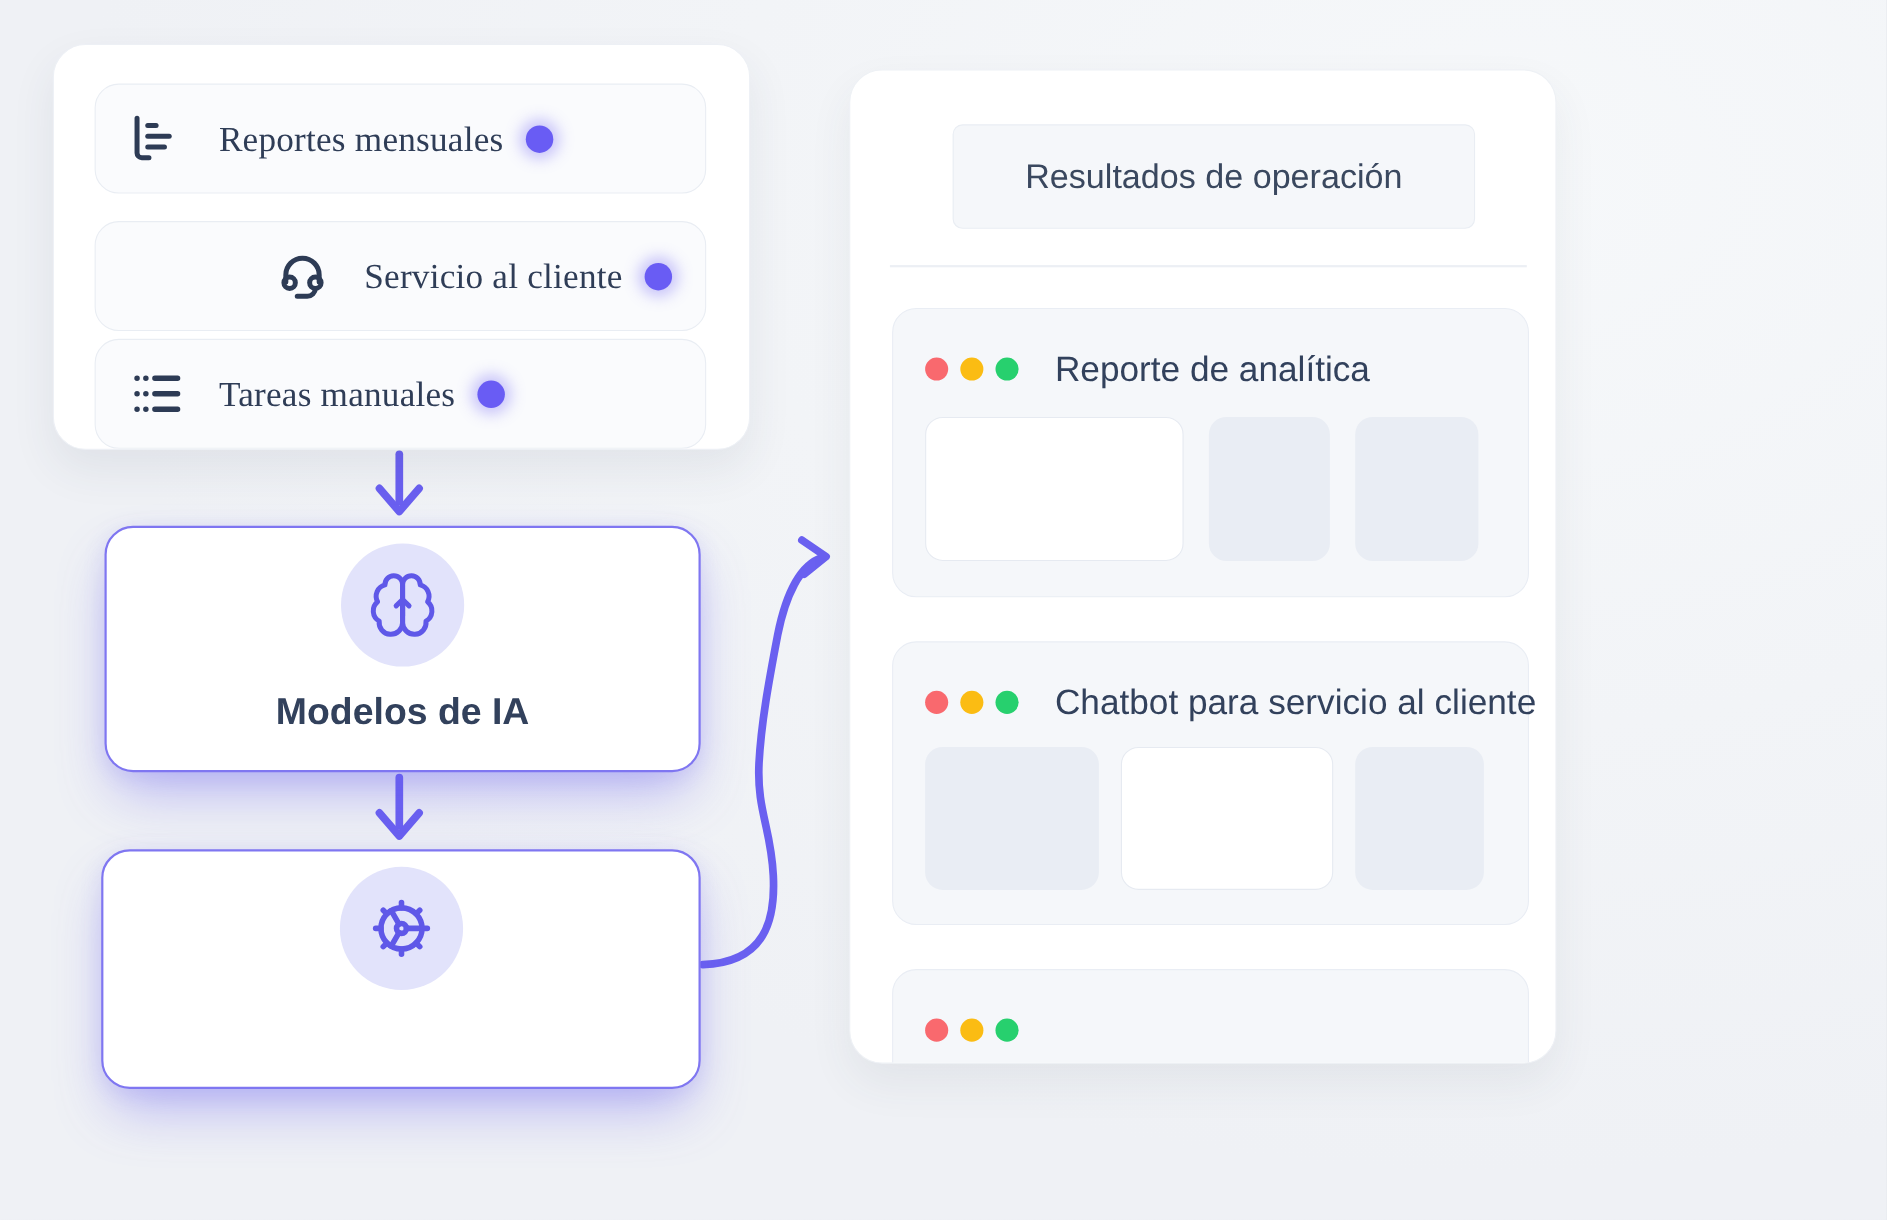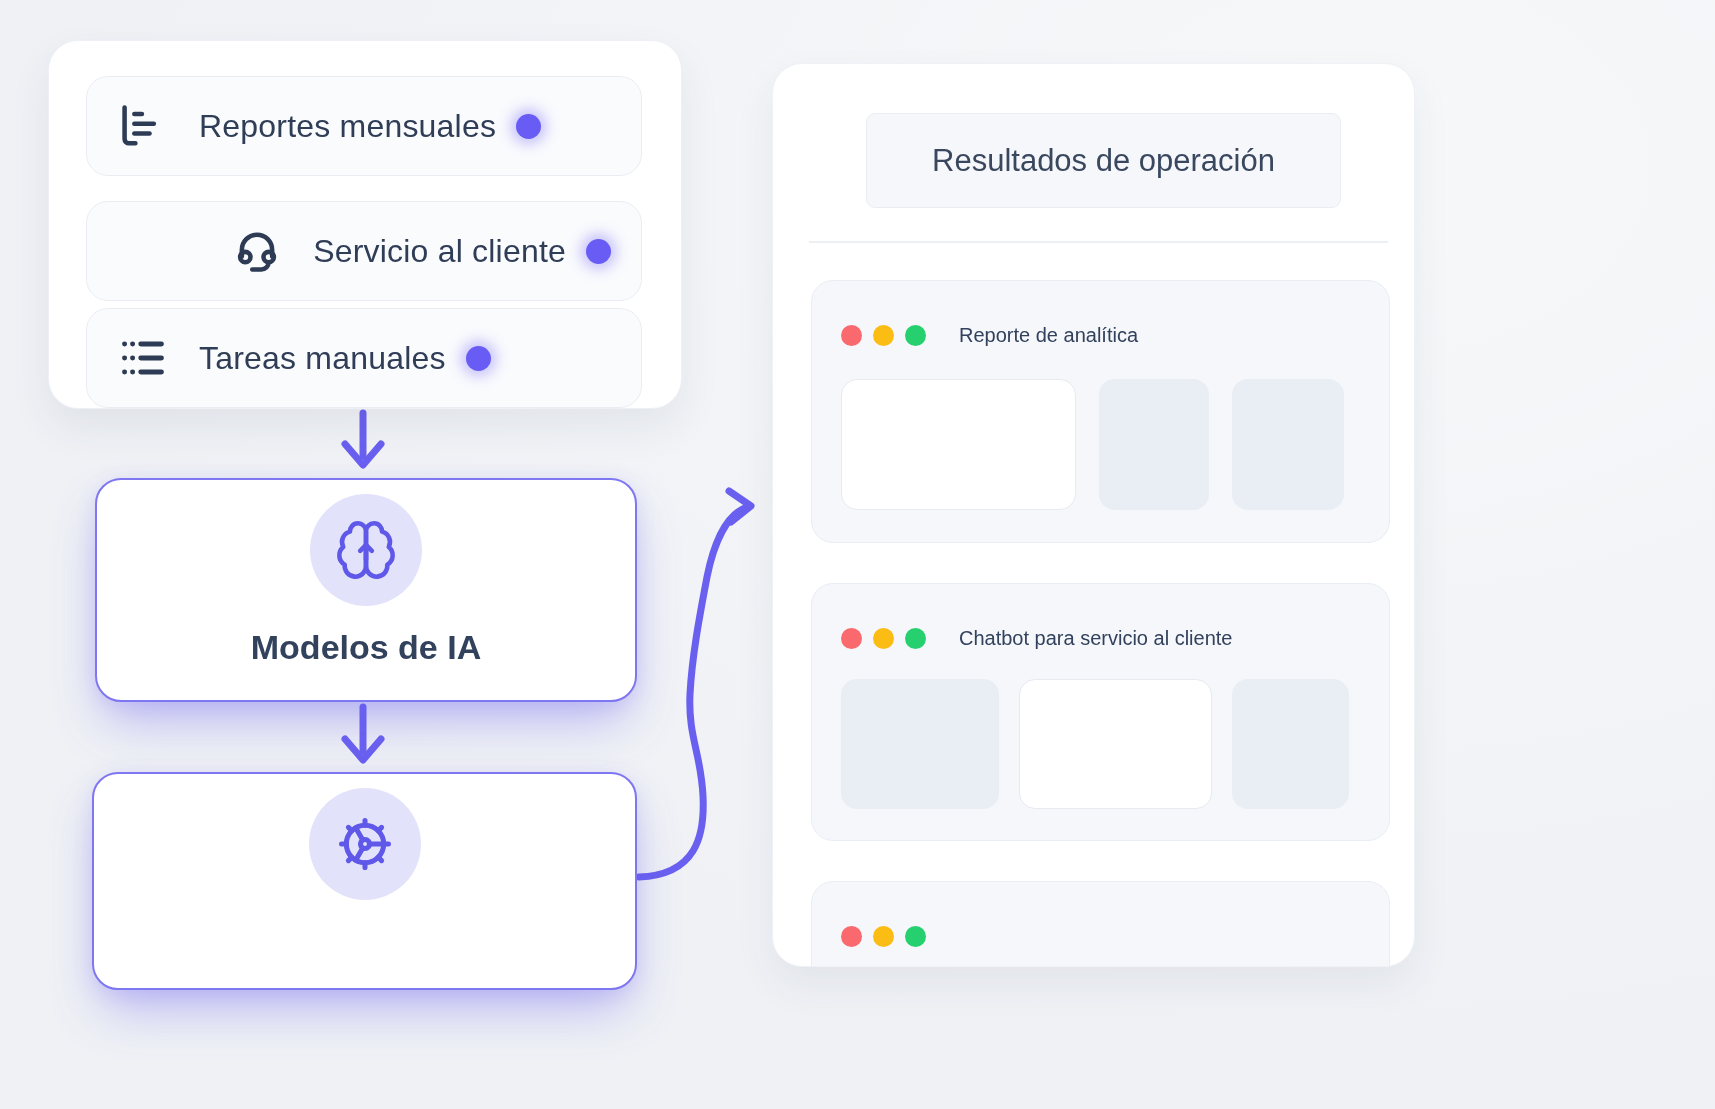--- a/index.html
+++ b/index.html
@@ -20,21 +20,21 @@
     box-shadow:0 18px 40px rgba(51,65,85,.08);overflow:hidden;
   }
   .source-item{
     position:absolute;left:37px;width:556px;height:100px;box-sizing:border-box;
     background:#fafbfd;border:1.5px solid #e9edf3;border-radius:22px;
     display:flex;align-items:center;padding:0 30px;
   }
   .si-0{top:35px;} .si-1{top:160px;justify-content:flex-end;} .si-2{top:267px;}
   .s-icon{width:52px;height:52px;color:#2d3b55;flex:0 0 auto;}
   .s-icon svg{width:100%;height:100%;}
-  .s-label{font-size:32px;font-weight:500;color:#2f3d57;margin-left:30px;letter-spacing:.2px;white-space:nowrap;}
+  .s-label{font-size:32px;font-weight:500;color:#2f3d57;margin-left:30px;letter-spacing:.2px;white-space:nowrap;font-family:Liberation Serif, serif;}
   .s-dot{width:25px;height:25px;border-radius:50%;margin-left:20px;flex:0 0 auto;
     box-shadow:0 0 14px 5px rgba(105,92,244,.38);}
   
   .node{
     position:absolute;background:#ffffff;border:2px solid #7f76f1;border-radius:26px;
     box-shadow:0 26px 50px -10px rgba(106,96,240,.42),0 4px 20px rgba(106,96,240,.14);
     display:flex;flex-direction:column;align-items:center;box-sizing:border-box;
   }
   .node-models{left:95px;top:478px;width:542px;height:224px;}
   .node-processing{left:92px;top:772px;width:545px;height:218px;}
@@ -57,21 +57,21 @@
   .results-divider{position:absolute;left:36px;top:177px;width:579px;height:0;border-top:2px solid #eceff4;}
   .result-card{
     position:absolute;left:38px;width:579px;box-sizing:border-box;
     background:#f5f7fa;border:1.5px solid #e9edf4;border-radius:22px;
   }
   .rc-0{top:216px;height:263px;}
   .rc-1{top:519px;height:258px;padding-left:40px;}
   .rc-2{top:817px;height:263px;}
   .card-head{position:absolute;left:29px;top:40px;height:28px;display:flex;align-items:center;}
   .win-dot{width:21px;height:21px;border-radius:50%;margin-right:11px;flex:0 0 auto;}
-  .card-title{font-size:20px;font-weight:500;color:#32415c;margin-left:22px;white-space:nowrap;}
+  .card-title{font-size:32px;font-weight:500;color:#32415c;margin-left:22px;white-space:nowrap;}
   .ph{position:absolute;border-radius:16px;}
   .ph-grey{background:#e9edf4;}
   .ph-white{background:#ffffff;border:1.5px solid #e6eaf1;box-sizing:border-box;}
 </style>
 </head>
 <body>
 
 <div class="stage">
 
   <svg class="connectors" width="1715" height="1109" viewBox="0 0 1715 1109">

